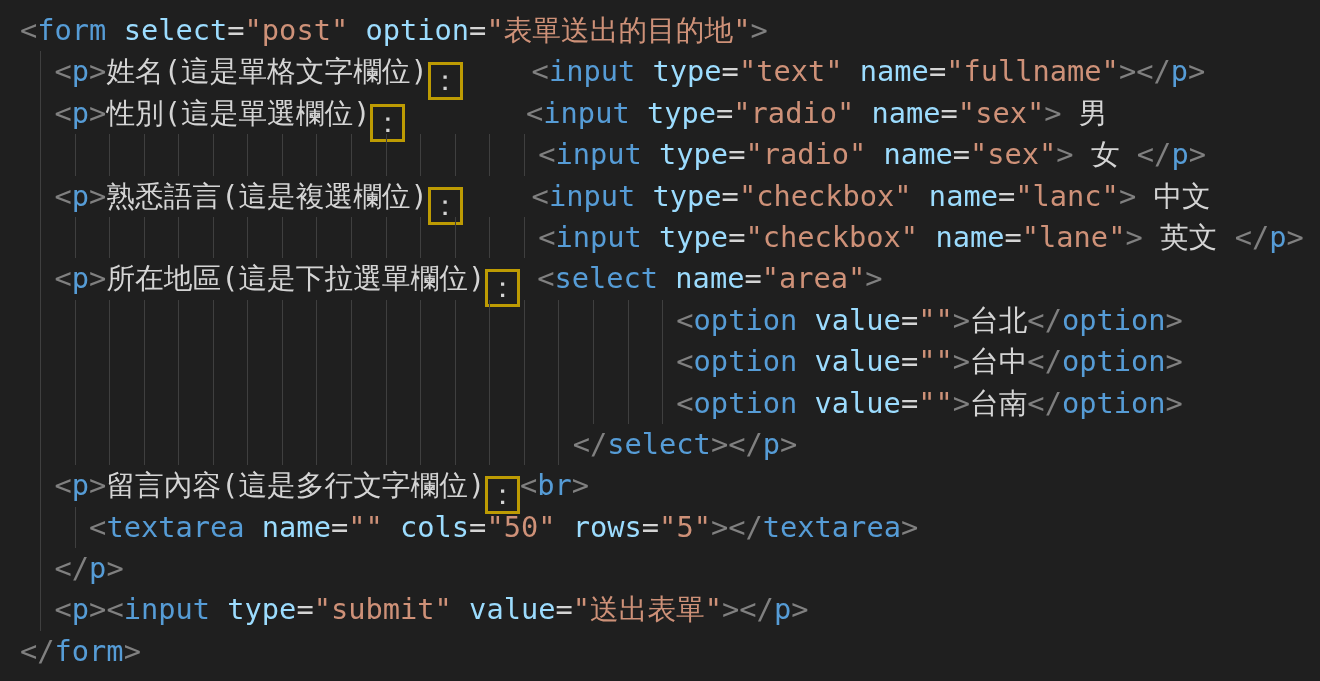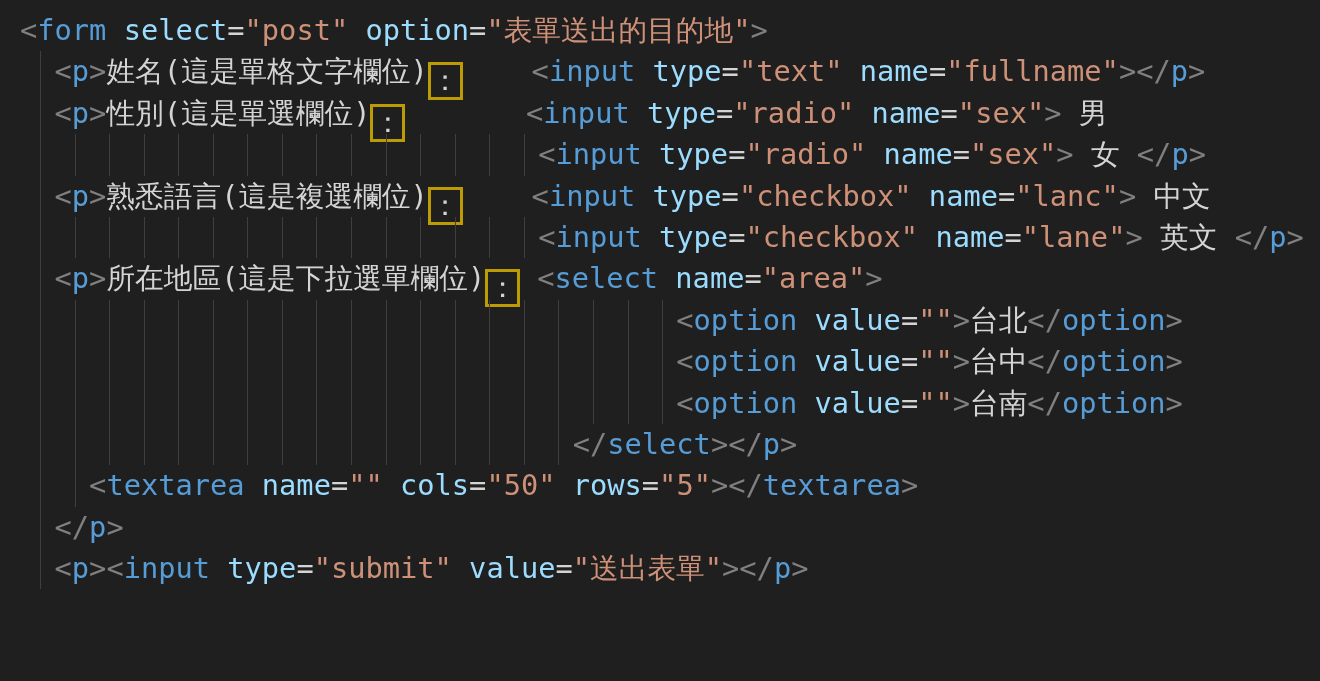--- a/index.html
+++ b/index.html
@@ -61,16 +61,18 @@
     <div class="line"><span class="guide" style="left: calc(var(--pad-left) + 0 * var(--chw));"></span><span class="tok ws">  </span><span class="tok pu">&lt;</span><span class="tok tg">p</span><span class="tok pu">&gt;</span><span class="tok tx">姓名(這是單格文字欄位)</span><span class="tok cb">：</span><span class="tok ws">    </span><span class="tok pu">&lt;</span><span class="tok tg">input</span><span class="tok at"> type</span><span class="tok op">=</span><span class="tok st">"text"</span><span class="tok at"> name</span><span class="tok op">=</span><span class="tok st">"fullname"</span><span class="tok pu">&gt;&lt;/</span><span class="tok tg">p</span><span class="tok pu">&gt;</span></div>
     <div class="line"><span class="guide" style="left: calc(var(--pad-left) + 0 * var(--chw));"></span><span class="tok ws">  </span><span class="tok pu">&lt;</span><span class="tok tg">p</span><span class="tok pu">&gt;</span><span class="tok tx">性別(這是單選欄位)</span><span class="tok cb">：</span><span class="tok ws">       </span><span class="tok pu">&lt;</span><span class="tok tg">input</span><span class="tok at"> type</span><span class="tok op">=</span><span class="tok st">"radio"</span><span class="tok at"> name</span><span class="tok op">=</span><span class="tok st">"sex"</span><span class="tok pu">&gt;</span><span class="tok tx"> 男</span></div>
     <div class="line"><span class="guide" style="left: calc(var(--pad-left) + 0 * var(--chw));"></span><span class="guide" style="left: calc(var(--pad-left) + 2 * var(--chw));"></span><span class="guide" style="left: calc(var(--pad-left) + 4 * var(--chw));"></span><span class="guide" style="left: calc(var(--pad-left) + 6 * var(--chw));"></span><span class="guide" style="left: calc(var(--pad-left) + 8 * var(--chw));"></span><span class="guide" style="left: calc(var(--pad-left) + 10 * var(--chw));"></span><span class="guide" style="left: calc(var(--pad-left) + 12 * var(--chw));"></span><span class="guide" style="left: calc(var(--pad-left) + 14 * var(--chw));"></span><span class="guide" style="left: calc(var(--pad-left) + 16 * var(--chw));"></span><span class="guide" style="left: calc(var(--pad-left) + 18 * var(--chw));"></span><span class="guide" style="left: calc(var(--pad-left) + 20 * var(--chw));"></span><span class="guide" style="left: calc(var(--pad-left) + 22 * var(--chw));"></span><span class="guide" style="left: calc(var(--pad-left) + 24 * var(--chw));"></span><span class="guide" style="left: calc(var(--pad-left) + 26 * var(--chw));"></span><span class="guide" style="left: calc(var(--pad-left) + 28 * var(--chw));"></span><span class="tok ws">                              </span><span class="tok pu">&lt;</span><span class="tok tg">input</span><span class="tok at"> type</span><span class="tok op">=</span><span class="tok st">"radio"</span><span class="tok at"> name</span><span class="tok op">=</span><span class="tok st">"sex"</span><span class="tok pu">&gt;</span><span class="tok tx"> 女 </span><span class="tok pu">&lt;/</span><span class="tok tg">p</span><span class="tok pu">&gt;</span></div>
     <div class="line"><span class="guide" style="left: calc(var(--pad-left) + 0 * var(--chw));"></span><span class="tok ws">  </span><span class="tok pu">&lt;</span><span class="tok tg">p</span><span class="tok pu">&gt;</span><span class="tok tx">熟悉語言(這是複選欄位)</span><span class="tok cb">：</span><span class="tok ws">    </span><span class="tok pu">&lt;</span><span class="tok tg">input</span><span class="tok at"> type</span><span class="tok op">=</span><span class="tok st">"checkbox"</span><span class="tok at"> name</span><span class="tok op">=</span><span class="tok st">"lanc"</span><span class="tok pu">&gt;</span><span class="tok tx"> 中文</span></div>
     <div class="line"><span class="guide" style="left: calc(var(--pad-left) + 0 * var(--chw));"></span><span class="guide" style="left: calc(var(--pad-left) + 2 * var(--chw));"></span><span class="guide" style="left: calc(var(--pad-left) + 4 * var(--chw));"></span><span class="guide" style="left: calc(var(--pad-left) + 6 * var(--chw));"></span><span class="guide" style="left: calc(var(--pad-left) + 8 * var(--chw));"></span><span class="guide" style="left: calc(var(--pad-left) + 10 * var(--chw));"></span><span class="guide" style="left: calc(var(--pad-left) + 12 * var(--chw));"></span><span class="guide" style="left: calc(var(--pad-left) + 14 * var(--chw));"></span><span class="guide" style="left: calc(var(--pad-left) + 16 * var(--chw));"></span><span class="guide" style="left: calc(var(--pad-left) + 18 * var(--chw));"></span><span class="guide" style="left: calc(var(--pad-left) + 20 * var(--chw));"></span><span class="guide" style="left: calc(var(--pad-left) + 22 * var(--chw));"></span><span class="guide" style="left: calc(var(--pad-left) + 24 * var(--chw));"></span><span class="guide" style="left: calc(var(--pad-left) + 26 * var(--chw));"></span><span class="guide" style="left: calc(var(--pad-left) + 28 * var(--chw));"></span><span class="tok ws">                              </span><span class="tok pu">&lt;</span><span class="tok tg">input</span><span class="tok at"> type</span><span class="tok op">=</span><span class="tok st">"checkbox"</span><span class="tok at"> name</span><span class="tok op">=</span><span class="tok st">"lane"</span><span class="tok pu">&gt;</span><span class="tok tx"> 英文 </span><span class="tok pu">&lt;/</span><span class="tok tg">p</span><span class="tok pu">&gt;</span></div>
     <div class="line"><span class="guide" style="left: calc(var(--pad-left) + 0 * var(--chw));"></span><span class="tok ws">  </span><span class="tok pu">&lt;</span><span class="tok tg">p</span><span class="tok pu">&gt;</span><span class="tok tx">所在地區(這是下拉選單欄位)</span><span class="tok cb">：</span><span class="tok ws"> </span><span class="tok pu">&lt;</span><span class="tok tg">select</span><span class="tok at"> name</span><span class="tok op">=</span><span class="tok st">"area"</span><span class="tok pu">&gt;</span></div>
     <div class="line"><span class="guide" style="left: calc(var(--pad-left) + 0 * var(--chw));"></span><span class="guide" style="left: calc(var(--pad-left) + 2 * var(--chw));"></span><span class="guide" style="left: calc(var(--pad-left) + 4 * var(--chw));"></span><span class="guide" style="left: calc(var(--pad-left) + 6 * var(--chw));"></span><span class="guide" style="left: calc(var(--pad-left) + 8 * var(--chw));"></span><span class="guide" style="left: calc(var(--pad-left) + 10 * var(--chw));"></span><span class="guide" style="left: calc(var(--pad-left) + 12 * var(--chw));"></span><span class="guide" style="left: calc(var(--pad-left) + 14 * var(--chw));"></span><span class="guide" style="left: calc(var(--pad-left) + 16 * var(--chw));"></span><span class="guide" style="left: calc(var(--pad-left) + 18 * var(--chw));"></span><span class="guide" style="left: calc(var(--pad-left) + 20 * var(--chw));"></span><span class="guide" style="left: calc(var(--pad-left) + 22 * var(--chw));"></span><span class="guide" style="left: calc(var(--pad-left) + 24 * var(--chw));"></span><span class="guide" style="left: calc(var(--pad-left) + 26 * var(--chw));"></span><span class="guide" style="left: calc(var(--pad-left) + 28 * var(--chw));"></span><span class="guide" style="left: calc(var(--pad-left) + 30 * var(--chw));"></span><span class="guide" style="left: calc(var(--pad-left) + 32 * var(--chw));"></span><span class="guide" style="left: calc(var(--pad-left) + 34 * var(--chw));"></span><span class="guide" style="left: calc(var(--pad-left) + 36 * var(--chw));"></span><span class="tok ws">                                      </span><span class="tok pu">&lt;</span><span class="tok tg">option</span><span class="tok at"> value</span><span class="tok op">=</span><span class="tok st">""</span><span class="tok pu">&gt;</span><span class="tok tx">台北</span><span class="tok pu">&lt;/</span><span class="tok tg">option</span><span class="tok pu">&gt;</span></div>
     <div class="line"><span class="guide" style="left: calc(var(--pad-left) + 0 * var(--chw));"></span><span class="guide" style="left: calc(var(--pad-left) + 2 * var(--chw));"></span><span class="guide" style="left: calc(var(--pad-left) + 4 * var(--chw));"></span><span class="guide" style="left: calc(var(--pad-left) + 6 * var(--chw));"></span><span class="guide" style="left: calc(var(--pad-left) + 8 * var(--chw));"></span><span class="guide" style="left: calc(var(--pad-left) + 10 * var(--chw));"></span><span class="guide" style="left: calc(var(--pad-left) + 12 * var(--chw));"></span><span class="guide" style="left: calc(var(--pad-left) + 14 * var(--chw));"></span><span class="guide" style="left: calc(var(--pad-left) + 16 * var(--chw));"></span><span class="guide" style="left: calc(var(--pad-left) + 18 * var(--chw));"></span><span class="guide" style="left: calc(var(--pad-left) + 20 * var(--chw));"></span><span class="guide" style="left: calc(var(--pad-left) + 22 * var(--chw));"></span><span class="guide" style="left: calc(var(--pad-left) + 24 * var(--chw));"></span><span class="guide" style="left: calc(var(--pad-left) + 26 * var(--chw));"></span><span class="guide" style="left: calc(var(--pad-left) + 28 * var(--chw));"></span><span class="guide" style="left: calc(var(--pad-left) + 30 * var(--chw));"></span><span class="guide" style="left: calc(var(--pad-left) + 32 * var(--chw));"></span><span class="guide" style="left: calc(var(--pad-left) + 34 * var(--chw));"></span><span class="guide" style="left: calc(var(--pad-left) + 36 * var(--chw));"></span><span class="tok ws">                                      </span><span class="tok pu">&lt;</span><span class="tok tg">option</span><span class="tok at"> value</span><span class="tok op">=</span><span class="tok st">""</span><span class="tok pu">&gt;</span><span class="tok tx">台中</span><span class="tok pu">&lt;/</span><span class="tok tg">option</span><span class="tok pu">&gt;</span></div>
     <div class="line"><span class="guide" style="left: calc(var(--pad-left) + 0 * var(--chw));"></span><span class="guide" style="left: calc(var(--pad-left) + 2 * var(--chw));"></span><span class="guide" style="left: calc(var(--pad-left) + 4 * var(--chw));"></span><span class="guide" style="left: calc(var(--pad-left) + 6 * var(--chw));"></span><span class="guide" style="left: calc(var(--pad-left) + 8 * var(--chw));"></span><span class="guide" style="left: calc(var(--pad-left) + 10 * var(--chw));"></span><span class="guide" style="left: calc(var(--pad-left) + 12 * var(--chw));"></span><span class="guide" style="left: calc(var(--pad-left) + 14 * var(--chw));"></span><span class="guide" style="left: calc(var(--pad-left) + 16 * var(--chw));"></span><span class="guide" style="left: calc(var(--pad-left) + 18 * var(--chw));"></span><span class="guide" style="left: calc(var(--pad-left) + 20 * var(--chw));"></span><span class="guide" style="left: calc(var(--pad-left) + 22 * var(--chw));"></span><span class="guide" style="left: calc(var(--pad-left) + 24 * var(--chw));"></span><span class="guide" style="left: calc(var(--pad-left) + 26 * var(--chw));"></span><span class="guide" style="left: calc(var(--pad-left) + 28 * var(--chw));"></span><span class="guide" style="left: calc(var(--pad-left) + 30 * var(--chw));"></span><span class="guide" style="left: calc(var(--pad-left) + 32 * var(--chw));"></span><span class="guide" style="left: calc(var(--pad-left) + 34 * var(--chw));"></span><span class="guide" style="left: calc(var(--pad-left) + 36 * var(--chw));"></span><span class="tok ws">                                      </span><span class="tok pu">&lt;</span><span class="tok tg">option</span><span class="tok at"> value</span><span class="tok op">=</span><span class="tok st">""</span><span class="tok pu">&gt;</span><span class="tok tx">台南</span><span class="tok pu">&lt;/</span><span class="tok tg">option</span><span class="tok pu">&gt;</span></div>
     <div class="line"><span class="guide" style="left: calc(var(--pad-left) + 0 * var(--chw));"></span><span class="guide" style="left: calc(var(--pad-left) + 2 * var(--chw));"></span><span class="guide" style="left: calc(var(--pad-left) + 4 * var(--chw));"></span><span class="guide" style="left: calc(var(--pad-left) + 6 * var(--chw));"></span><span class="guide" style="left: calc(var(--pad-left) + 8 * var(--chw));"></span><span class="guide" style="left: calc(var(--pad-left) + 10 * var(--chw));"></span><span class="guide" style="left: calc(var(--pad-left) + 12 * var(--chw));"></span><span class="guide" style="left: calc(var(--pad-left) + 14 * var(--chw));"></span><span class="guide" style="left: calc(var(--pad-left) + 16 * var(--chw));"></span><span class="guide" style="left: calc(var(--pad-left) + 18 * var(--chw));"></span><span class="guide" style="left: calc(var(--pad-left) + 20 * var(--chw));"></span><span class="guide" style="left: calc(var(--pad-left) + 22 * var(--chw));"></span><span class="guide" style="left: calc(var(--pad-left) + 24 * var(--chw));"></span><span class="guide" style="left: calc(var(--pad-left) + 26 * var(--chw));"></span><span class="guide" style="left: calc(var(--pad-left) + 28 * var(--chw));"></span><span class="guide" style="left: calc(var(--pad-left) + 30 * var(--chw));"></span><span class="tok ws">                                </span><span class="tok pu">&lt;/</span><span class="tok tg">select</span><span class="tok pu">&gt;&lt;/</span><span class="tok tg">p</span><span class="tok pu">&gt;</span></div>
+    <div class="line"><span class="guide" style="left: calc(var(--pad-left) + 0 * var(--chw));"></span><span class="tok ws">  </span><span class="tok pu">&lt;</span><span class="tok tg">p</span><span class="tok pu">&gt;</span><span class="tok tx">留言內容(這是多行文字欄位)</span><span class="tok cb">：</span><span class="tok pu">&lt;</span><span class="tok tg">br</span><span class="tok pu">&gt;</span></div>
     <div class="line"><span class="guide" style="left: calc(var(--pad-left) + 0 * var(--chw));"></span><span class="guide" style="left: calc(var(--pad-left) + 2 * var(--chw));"></span><span class="tok ws">    </span><span class="tok pu">&lt;</span><span class="tok tg">textarea</span><span class="tok at"> name</span><span class="tok op">=</span><span class="tok st">""</span><span class="tok at"> cols</span><span class="tok op">=</span><span class="tok st">"50"</span><span class="tok at"> rows</span><span class="tok op">=</span><span class="tok st">"5"</span><span class="tok pu">&gt;&lt;/</span><span class="tok tg">textarea</span><span class="tok pu">&gt;</span></div>
     <div class="line"><span class="guide" style="left: calc(var(--pad-left) + 0 * var(--chw));"></span><span class="tok ws">  </span><span class="tok pu">&lt;/</span><span class="tok tg">p</span><span class="tok pu">&gt;</span></div>
     <div class="line"><span class="guide" style="left: calc(var(--pad-left) + 0 * var(--chw));"></span><span class="tok ws">  </span><span class="tok pu">&lt;</span><span class="tok tg">p</span><span class="tok pu">&gt;</span><span class="tok pu">&lt;</span><span class="tok tg">input</span><span class="tok at"> type</span><span class="tok op">=</span><span class="tok st">"submit"</span><span class="tok at"> value</span><span class="tok op">=</span><span class="tok st">"送出表單"</span><span class="tok pu">&gt;&lt;/</span><span class="tok tg">p</span><span class="tok pu">&gt;</span></div>
+    <div class="line"><span class="tok pu">&lt;/</span><span class="tok tg">form</span><span class="tok pu">&gt;</span></div>
   </div>
 
 </body></html>

